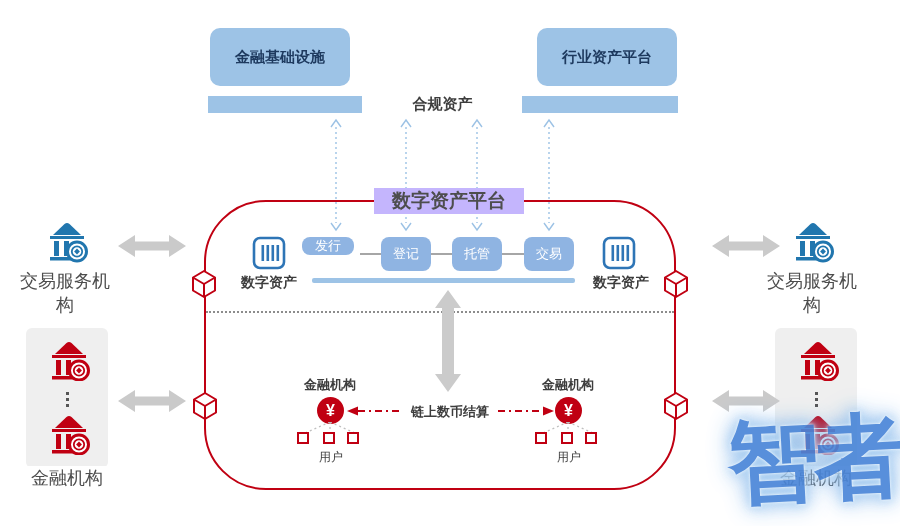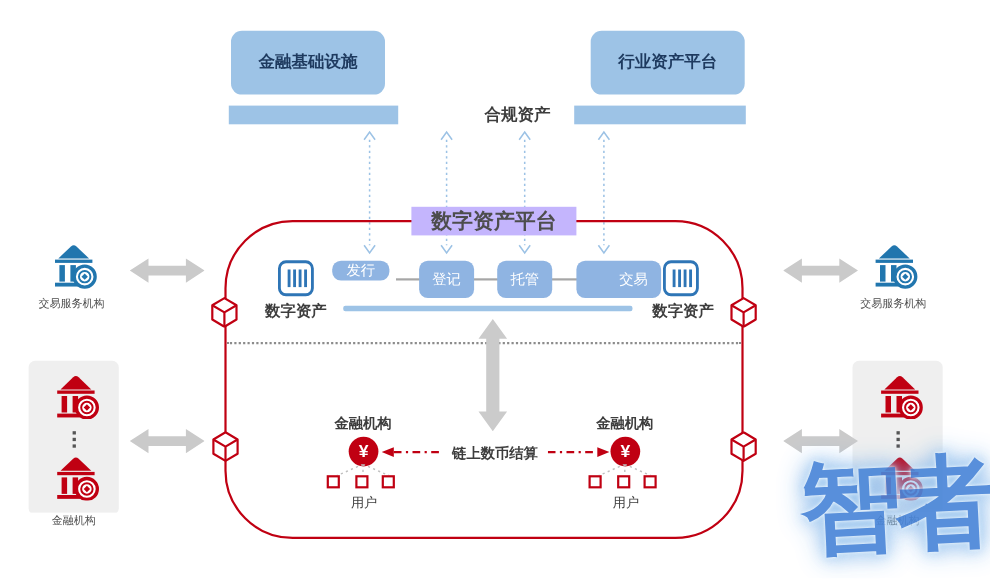--- a/index.html
+++ b/index.html
@@ -3,21 +3,21 @@
 <meta charset="utf-8">
 <style>
   html,body{margin:0;padding:0;background:#fff;}
   .canvas{position:relative;width:900px;height:526px;background:#fff;overflow:hidden;
           font-family:"Liberation Sans","DejaVu Sans",sans-serif;}
   .abs{position:absolute;}
   
   .topbox{background:#9DC3E6;border-radius:10px;color:#1E3A5F;font-weight:bold;font-size:15px;
           display:flex;align-items:center;justify-content:center;text-align:center;line-height:1.35;padding:4px 3px;box-sizing:border-box;}
   .bluebar{background:#9DC3E6;}
-  .heqgui{font-size:15px;font-weight:bold;color:#3D3D3D;text-align:center;margin-left:28px;}
+  .heqgui{font-size:15px;font-weight:bold;color:#3D3D3D;text-align:center;}
   
   .platform{border:2px solid #C00012;border-radius:62px;box-sizing:border-box;}
   .ptitle{background:#c4b5fd;text-align:center;font-weight:bold;}
   .ptitle.top{font-size:19px;color:#4D4D4D;}
   .ptitle.bottom{font-size:19px;color:#AE3A32;}
   .divider{border-top:2px dotted #8C8C8C;}
   
   .step{background:#8FB4E2;border-radius:8px;color:#fff;font-size:13px;display:flex;align-items:center;justify-content:center;}
   .connector{height:2px;background:#A6A6A6;top:253px;}
   .chainbar{background:#9DC3E6;border-radius:2px;}
@@ -25,21 +25,21 @@
   
   .dvp{background:#E2000F;border-radius:50%;color:#fff;font-weight:bold;font-size:14px;
        display:flex;align-items:center;justify-content:center;z-index:6;}
   
   .slabel{font-size:13px;font-weight:bold;color:#3D3D3D;text-align:center;}
   .ulabel{font-size:12px;color:#3D3D3D;text-align:center;}
   .yuan{background:#C00012;border-radius:50%;color:#fff;font-weight:bold;font-size:16px;
         display:flex;align-items:center;justify-content:center;}
   .usq{width:12px;height:12px;border:2px solid #C00012;background:#fff;box-sizing:border-box;}
   
-  .outlabel{font-size:10px;color:#4D4D4D;text-align:center;}
+  .outlabel{font-size:18px;color:#4D4D4D;text-align:center;}
   .finpanel{background:#EFEFEF;border-radius:6px;}
   .whitechip{background:#fff;}
   .dotcol{display:flex;flex-direction:column;gap:3px;}
   .dotcol i{width:3px;height:3px;background:#555;}
   .watermark{font-size:92px;font-weight:bold;color:#4A86D8;letter-spacing:-6px;z-index:50;
              transform:rotate(-3deg);opacity:.92;
              text-shadow:0 0 3px #fff,0 0 8px #BBDCF6,0 0 16px #8FBCEC,0 0 26px #6FA8E4;}
 </style>
 </head>
 <body>
@@ -112,21 +112,21 @@
       <use href="#daicon"></use>
     </svg>
   <div class="abs dalabel" style="left:586px;top:274px;width:70px;">数字资产</div>
 
   <div class="abs connector" style="left:360px;width:24px;"></div>
   <div class="abs connector" style="left:429px;width:26px;"></div>
   <div class="abs connector" style="left:500px;width:26px;"></div>
   <div class="abs step" style="left:302px;top:237px;width:52px;height:18px;text-align:center;">发行</div>
   <div class="abs step" style="left:381px;top:237px;width:50px;height:34px;">登记</div>
   <div class="abs step" style="left:452px;top:237px;width:50px;height:34px;">托管</div>
-  <div class="abs step" style="left:524px;top:237px;width:50px;height:34px;padding-left:27px;">交易</div>
+  <div class="abs step" style="left:524px;top:237px;width:50px;height:34px;">交易</div>
   <div class="abs chainbar" style="left:312px;top:278px;width:263px;height:5px;"></div>
 
   <svg class="abs" style="left:433px;top:290px;" width="30" height="102">
     <polygon points="15,0 28,18 21,18 21,84 28,84 15,102 2,84 9,84 9,18 2,18" fill="#CBCBCB"></polygon>
   </svg>
 
   <div class="abs slabel" style="left:300px;top:376px;width:60px;">金融机构</div>
   <div class="abs slabel" style="left:538px;top:376px;width:60px;">金融机构</div>
   <div class="abs yuan" style="left:317px;top:397px;width:27px;height:27px;">¥</div>
   <div class="abs yuan" style="left:555px;top:397px;width:27px;height:27px;">¥</div>

